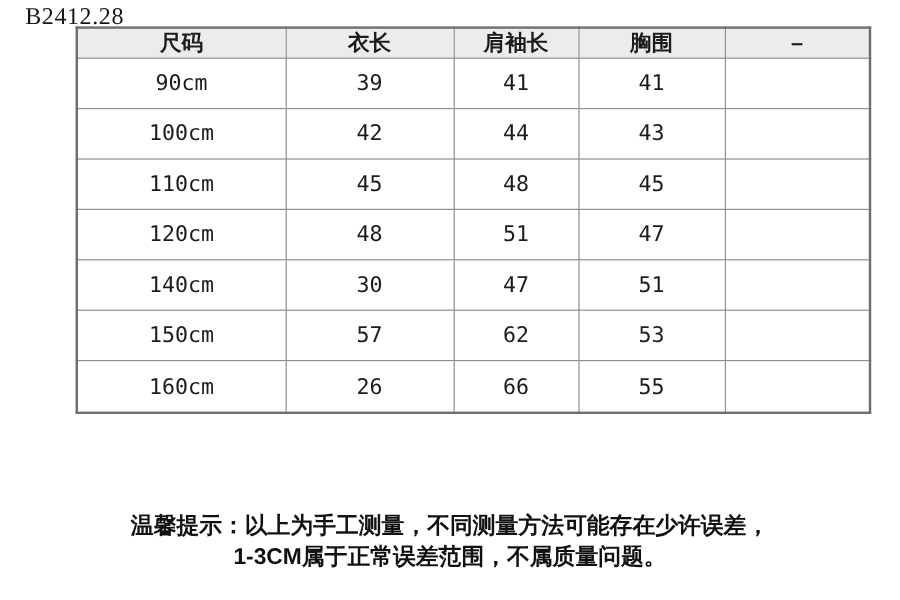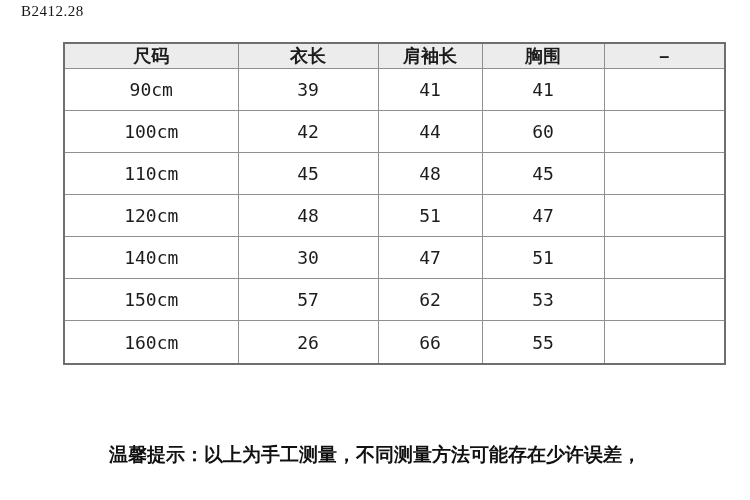--- a/index.html
+++ b/index.html
@@ -10,27 +10,27 @@
     width: 750px; height: 500px;
     position: relative;
     overflow: hidden;
     font-family: "Liberation Sans", sans-serif;
     color: #1c1c1c;
   }
   .title {
     position: absolute;
     left: 21px; top: 3px;
     font-family: "Liberation Serif", "DejaVu Serif", serif;
-    font-size: 15px;
+    font-size: 20px;
     letter-spacing: 0.5px;
     color: #161616;
   }
   table.size-chart {
     position: absolute;
-    left: 63px; top: 42px;
+    left: 63px; top: 22px;
     width: 661px; height: 323px;
     border-collapse: collapse;
     table-layout: fixed;
     border: 2px solid #6e6e6e;
   }
   .size-chart th, .size-chart td {
     border: 1px solid #8f8f8f;
     text-align: center;
     vertical-align: middle;
     padding: 0;
@@ -44,21 +44,21 @@
   }
   .size-chart tbody td {
     background: #ffffff;
     font-family: "DejaVu Sans Mono", monospace;
     font-size: 18px;
     color: #1c1c1c;
     margin-left: 20px;
   }
   .footer {
     position: absolute;
-    left: 0; top: 442px;
+    left: 0; top: 426px;
     width: 750px;
     text-align: center;
     font-weight: bold;
     font-size: 19px;
     line-height: 26px;
     color: #111111;
   }
 </style>
 </head>
 <body>
@@ -87,21 +87,21 @@
       <td>90cm</td>
       <td>39</td>
       <td>41</td>
       <td>41</td>
       <td></td>
     </tr>
     <tr>
       <td>100cm</td>
       <td>42</td>
       <td>44</td>
-      <td>60</td>
+      <td>43</td>
       <td></td>
     </tr>
     <tr>
       <td>110cm</td>
       <td>45</td>
       <td>48</td>
       <td>45</td>
       <td></td>
     </tr>
     <tr>
@@ -130,13 +130,14 @@
       <td>26</td>
       <td>66</td>
       <td>55</td>
       <td></td>
     </tr>
   </tbody>
 </table>
 
 <div class="footer">
   <div>温馨提示：以上为手工测量，不同测量方法可能存在少许误差，</div>
+  <div>1-3CM属于正常误差范围，不属质量问题。</div>
 </div>
 
 </body></html>

